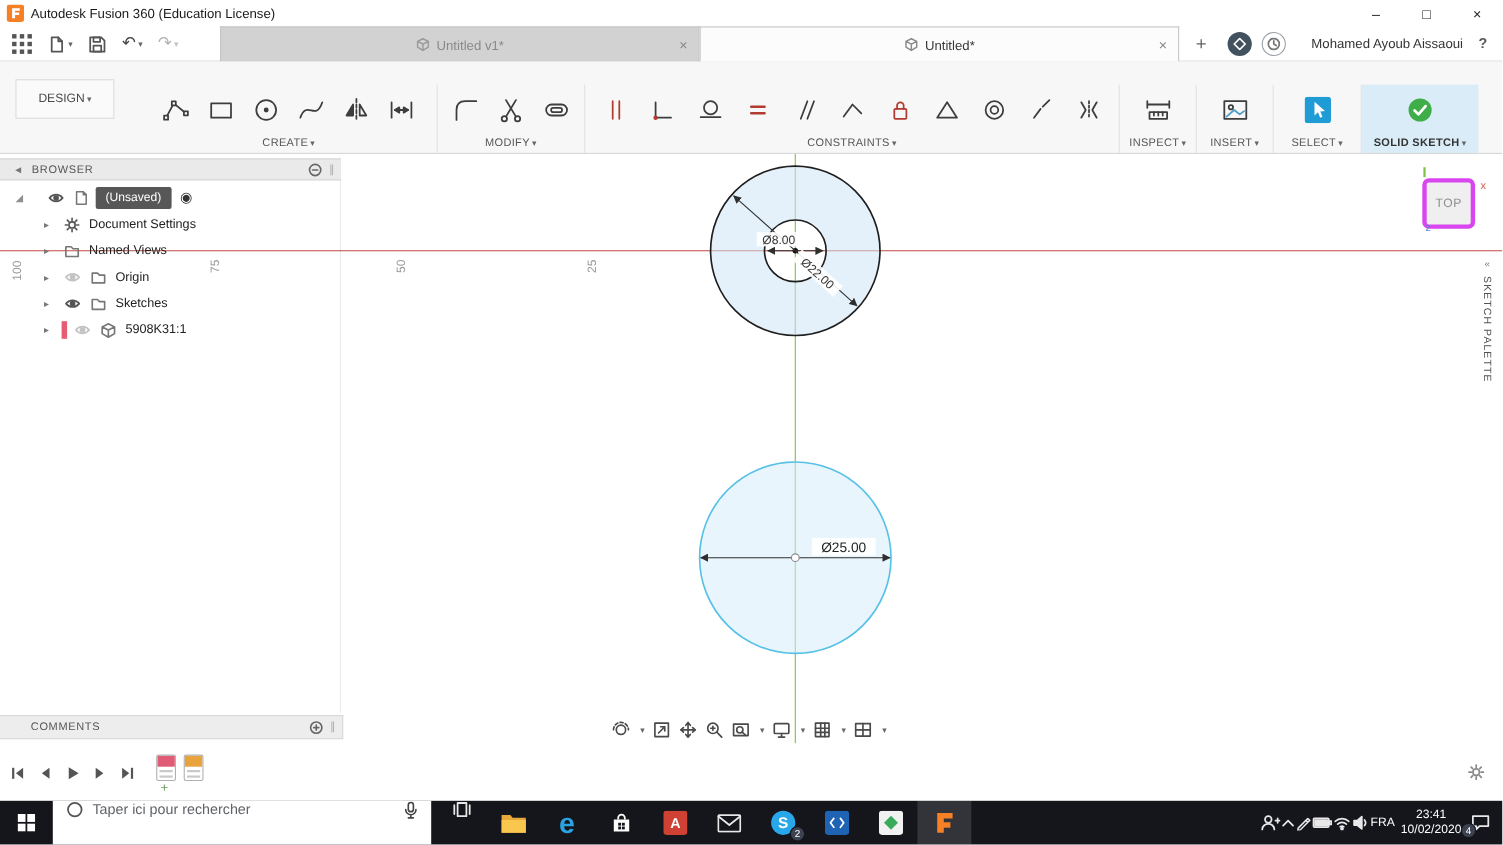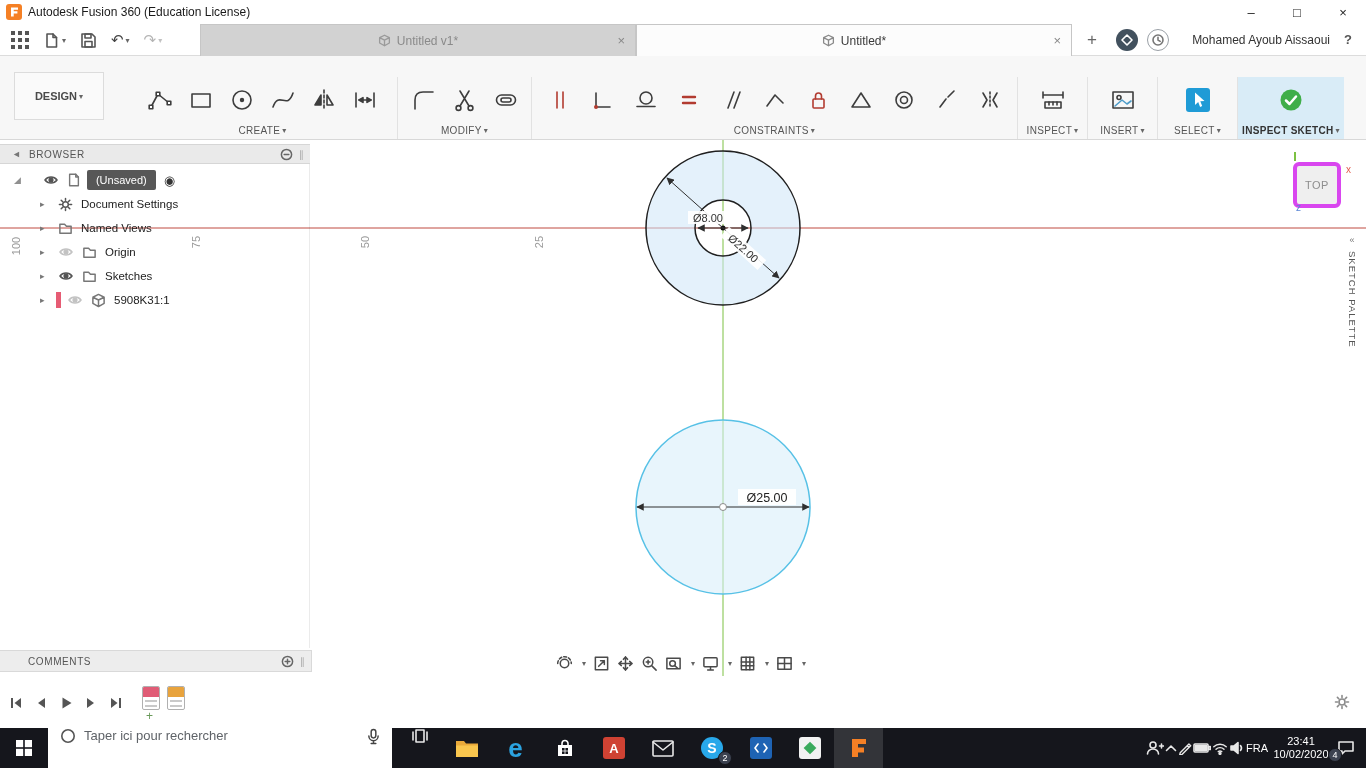--- a/index.html
+++ b/index.html
@@ -24,21 +24,21 @@
   .qat-glyph{font-size:15px;color:#444;line-height:32px}
   .caret{font-size:8px;color:#666;margin-left:2px}
   .doc-tab{position:absolute;top:0;height:32px;display:flex;align-items:center;justify-content:center;gap:6px;font-size:12px;border:1px solid #c6c6c6;border-bottom:none}
   .doc-tab .close{position:absolute;right:10px;font-size:13px;color:#888}
   .tab-inactive{left:200px;width:436px;background:#d2d2d2;color:#8a8a8a}
   .tab-active{left:636px;width:436px;background:#fcfcfc;color:#3a3a3a}
   .round-ic{position:absolute;top:5px;width:22px;height:22px;border-radius:50%;display:flex;align-items:center;justify-content:center}
 
   
   .ribbon{position:absolute;left:0;top:56px;width:1366px;height:84px;background:#f7f7f7;border-bottom:1px solid #d8d8d8}
-  .design-box{position:absolute;left:14px;top:16px;width:90px;height:48px;background:#fafafa;border:1px solid #dcdcdc;display:flex;align-items:center;justify-content:center;font-size:11px;font-weight:bold;color:#4a4a4a}
+  .design-box{position:absolute;left:14px;top:16px;width:90px;height:36px;background:#fafafa;border:1px solid #dcdcdc;display:flex;align-items:center;justify-content:center;font-size:11px;font-weight:normal;color:#4a4a4a}
   .ws-tabs{position:absolute;left:126px;top:0;height:21px;display:flex}
   .ws-tab{padding:0 20px;line-height:21px;font-size:11px;color:#555;letter-spacing:.3px}
   .ws-tab.active{background:#a6d7ef;color:#0d3c55;font-weight:bold;box-shadow:inset 0 -3px 0 #1f9bd6}
   .tool-group{position:absolute;top:21px;height:62px;border-right:1px solid #e2e2e2;display:flex;flex-direction:column}
   .icon-row{flex:1;display:flex;align-items:center;justify-content:center;gap:15px;color:#3d3d3d}
   .group-label{height:17px;display:flex;align-items:center;justify-content:center;font-size:10px;color:#555;letter-spacing:.3px}
   .red{color:#b23b30}
   .finish-group{background:#d9ecf7;border-right:none}
   .finish-group .group-label{font-weight:bold;color:#333}
 
@@ -328,21 +328,21 @@
     </div>
 
     <div class="tool-group finish-group" style="left:1238px;width:106px">
       <div class="icon-row">
         <svg width="24" height="24" viewBox="0 0 24 24">
           <circle cx="12" cy="12" r="10.5" fill="#3fae49"></circle>
           <path d="M7 12.5 L10.5 16 L17 8.5" stroke="#fff" stroke-width="2.5" fill="none" stroke-linecap="round" stroke-linejoin="round"></path>
         </svg>
       </div>
       <div class="group-label">
-        <span>INSPECT SKETCH</span>
+        <span>SOLID SKETCH</span>
         <span class="caret">▾</span>
       </div>
     </div>
   </div>
 
   <div class="canvas">
     <svg class="abs" style="left:0;top:0" width="1366" height="536" viewBox="0 0 1366 536">
       <defs>
         <marker id="arr" viewBox="0 0 10 10" refX="9" refY="5" markerWidth="7.5" markerHeight="7.5" orient="auto-start-reverse">
           <path d="M0 0 L10 5 L0 10 Z" fill="#2f2f2f"></path>

